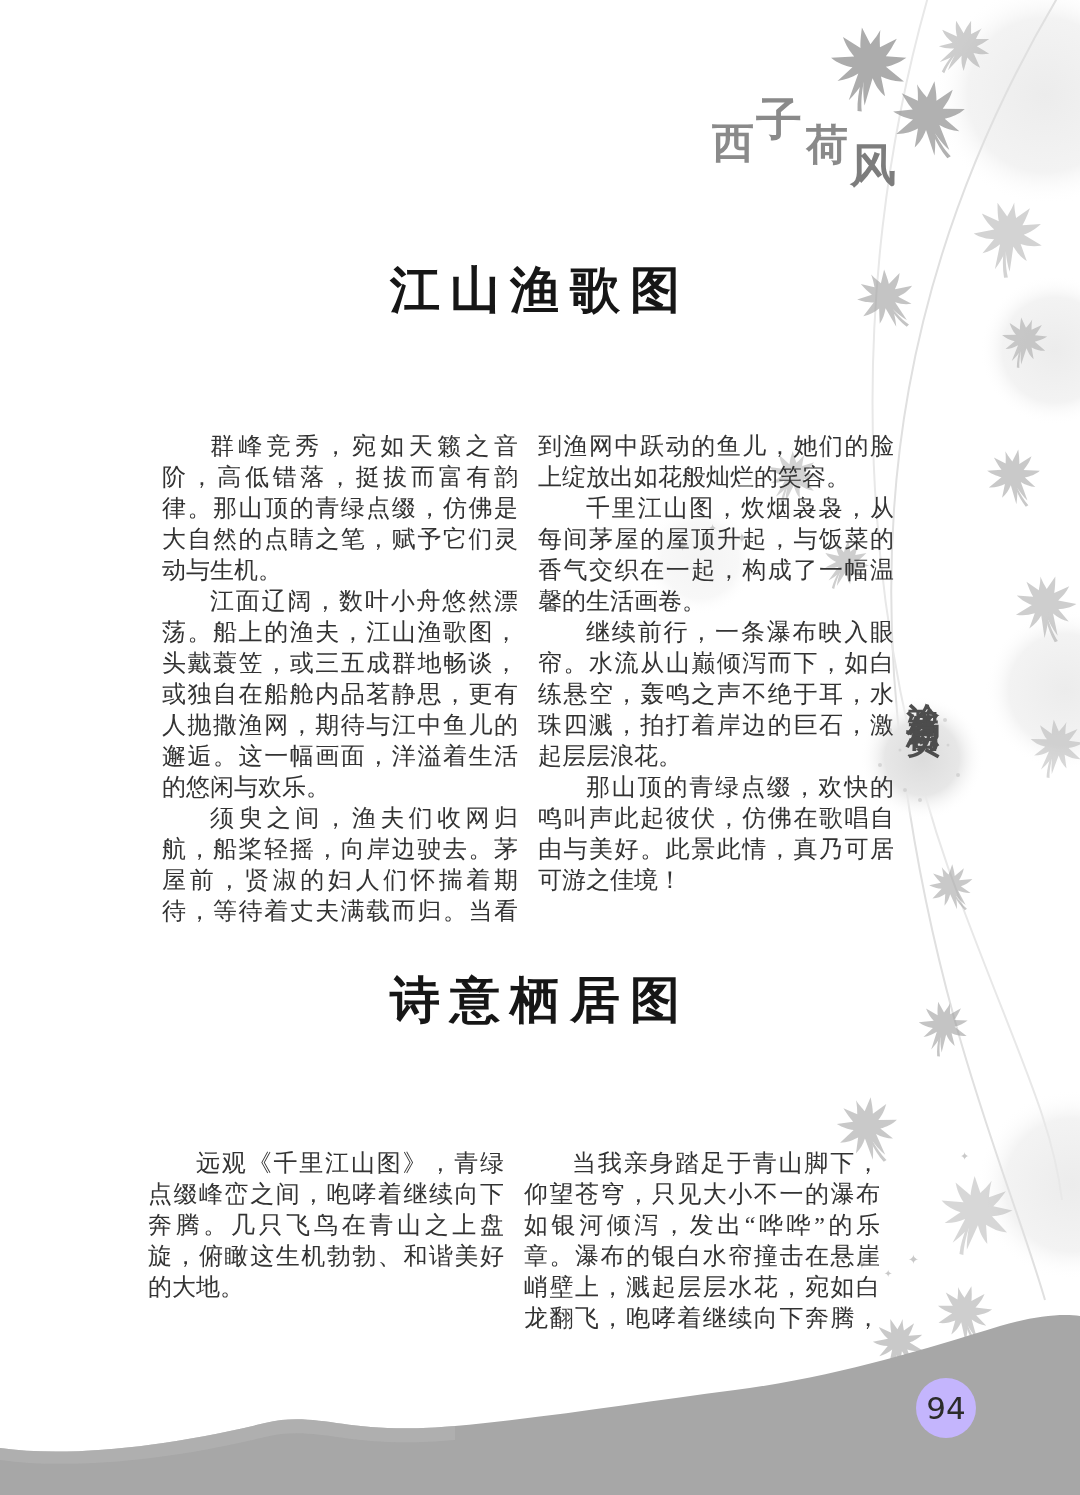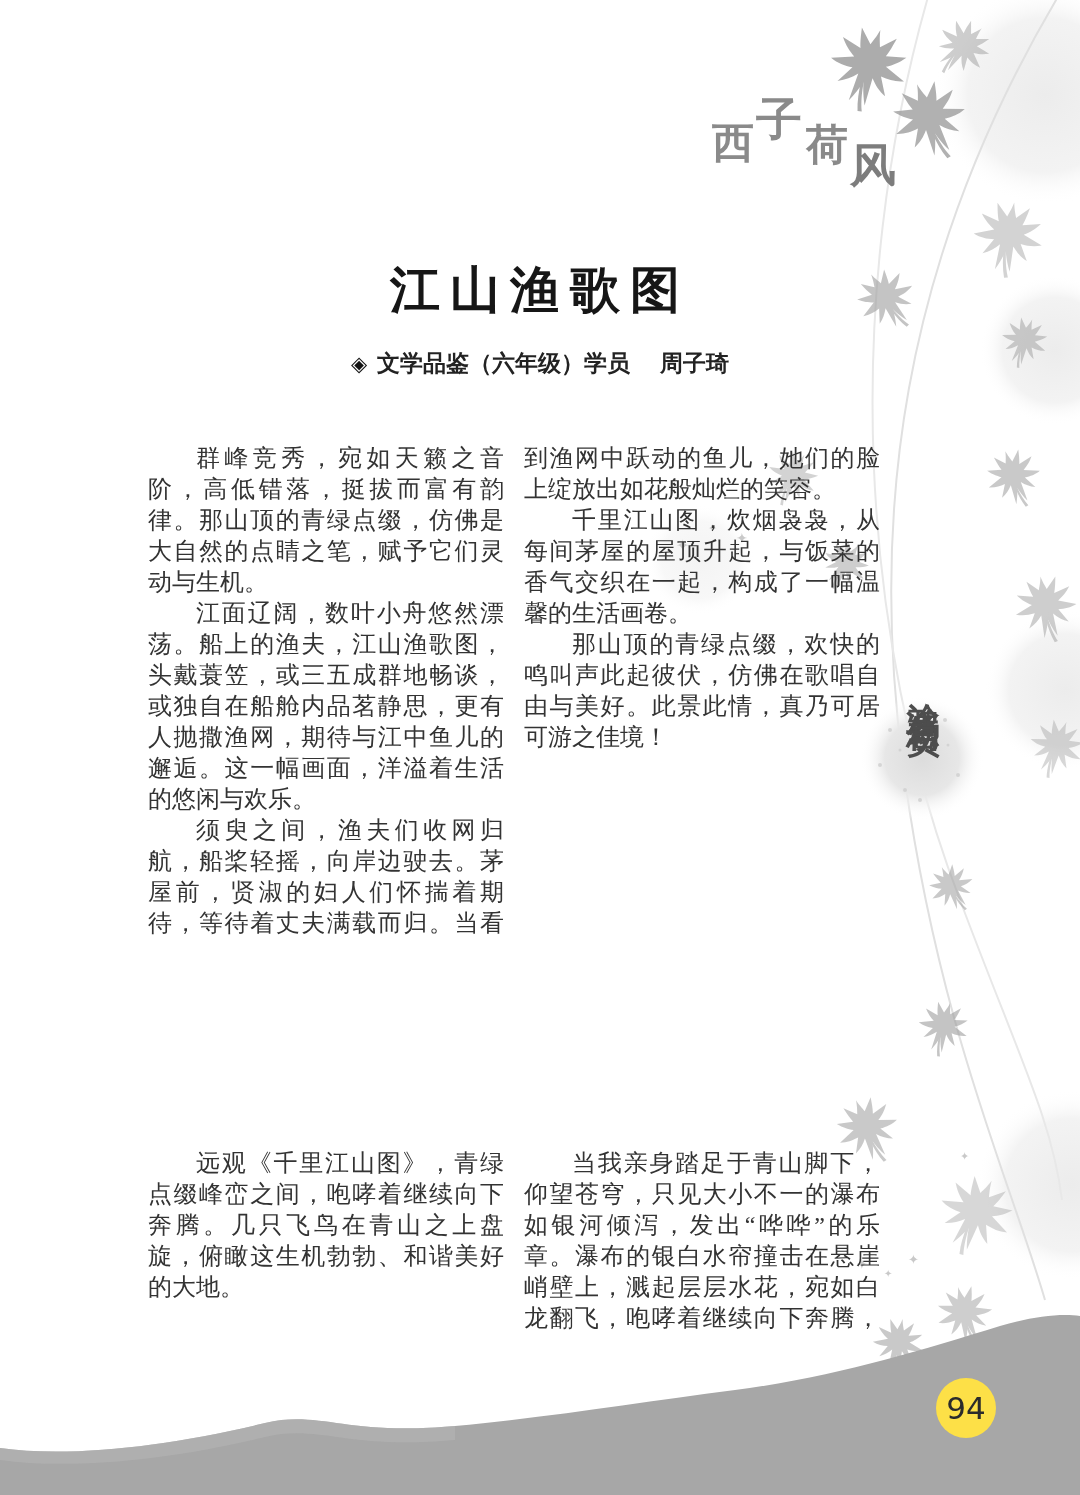--- a/index.html
+++ b/index.html
@@ -26,32 +26,32 @@
   .essay-title{font-family:Liberation Sans, sans-serif;font-weight:bold;
     font-size:50px;letter-spacing:10px;color:#161616;line-height:1.15;}
   .byline{margin-top:28px;font-family:"DejaVu Sans","Liberation Sans",sans-serif;
     font-weight:bold;font-size:23px;color:#222;}
   .byline .bullet{font-size:21px;margin-right:10px;color:#111;}
   .byline .gap{display:inline-block;width:30px;}
   
   .essay-body{position:absolute;left:148px;width:732px;z-index:2;
     column-count:2;column-gap:20px;column-fill:auto;
     font-size:24px;line-height:31px;text-align:justify;color:#333;}
-  .body-1{top:443px;height:500px;}
+  .body-1{top:431px;height:500px;margin-left:14px;}
   .body-2{top:1148px;height:192px;overflow:hidden;}
   .essay-body p{margin:0;text-indent:2em;}
   
   .side-banner{position:absolute;left:893px;top:676px;z-index:2;width:60px;height:200px;}
   .side-banner .label{
     writing-mode:vertical-rl;text-orientation:upright;
     font-family:"DejaVu Sans","Liberation Sans",sans-serif;font-weight:bold;
     font-size:33px;letter-spacing:6px;color:#4d4d4d;line-height:1;margin-left:14px;}
   
-  .pagenum-wrap{position:absolute;left:936px;top:1378px;width:60px;height:60px;z-index:4;
-    background:#fde047;border-radius:50%;display:flex;align-items:center;justify-content:center;}
+  .pagenum-wrap{position:absolute;left:916px;top:1378px;width:60px;height:60px;z-index:4;
+    background:#c4b5fd;border-radius:50%;display:flex;align-items:center;justify-content:center;}
   .pagenum{font-family:"DejaVu Sans","Liberation Sans",sans-serif;font-size:31px;color:#2b2b2b;}
 </style>
 </head>
 <body>
 
 <div class="page">
 
   <svg class="decor" width="1080" height="1495" viewBox="0 0 1080 1495">
     <defs>
       <symbol id="leaf" viewBox="-60 -60 120 120">
@@ -125,34 +125,33 @@
 
   <div class="masthead">
     <span class="mh-0">西</span>
     <span class="mh-1">子</span>
     <span class="mh-2">荷</span>
     <span class="mh-3">风</span>
   </div>
 
   <div class="article-head a1-head">
     <div class="essay-title">江山渔歌图</div>
-    <div class="byline">
-      <span class="bullet">◈</span><span>文学品鉴（六年级）学员</span><span class="gap"></span><span>周子琦</span>
-    </div>
   </div>
 
   <div class="essay-body body-1">
     <p>群峰竞秀，宛如天籁之音阶，高低错落，挺拔而富有韵律。那山顶的青绿点缀，仿佛是大自然的点睛之笔，赋予它们灵动与生机。</p>
     <p>江面辽阔，数叶小舟悠然漂荡。船上的渔夫，江山渔歌图，头戴蓑笠，或三五成群地畅谈，或独自在船舱内品茗静思，更有人抛撒渔网，期待与江中鱼儿的邂逅。这一幅画面，洋溢着生活的悠闲与欢乐。</p>
     <p>须臾之间，渔夫们收网归航，船桨轻摇，向岸边驶去。茅屋前，贤淑的妇人们怀揣着期待，等待着丈夫满载而归。当看到渔网中跃动的鱼儿，她们的脸上绽放出如花般灿烂的笑容。</p>
     <p>千里江山图，炊烟袅袅，从每间茅屋的屋顶升起，与饭菜的香气交织在一起，构成了一幅温馨的生活画卷。</p>
+    <p>继续前行，一条瀑布映入眼帘。水流从山巅倾泻而下，如白练悬空，轰鸣之声不绝于耳，水珠四溅，拍打着岸边的巨石，激起层层浪花。</p>
     <p>那山顶的青绿点缀，欢快的鸣叫声此起彼伏，仿佛在歌唱自由与美好。此景此情，真乃可居可游之佳境！</p>
   </div>
 
   <div class="article-head a2-head">
+    <div class="essay-title">诗意栖居图</div>
   </div>
 
   <div class="essay-body body-2">
     <p>远观《千里江山图》，青绿点缀峰峦之间，咆哮着继续向下奔腾。几只飞鸟在青山之上盘旋，俯瞰这生机勃勃、和谐美好的大地。</p>
     <p>当我亲身踏足于青山脚下，仰望苍穹，只见大小不一的瀑布如银河倾泻，发出“哗哗”的乐章。瀑布的银白水帘撞击在悬崖峭壁上，溅起层层水花，宛如白龙翻飞，咆哮着继续向下奔腾，整个森林仿佛被轻纱般的雾气笼罩，如梦似幻。</p>
 
   </div>
 
   <div class="side-banner">
     <div class="label">涂鸦总动员</div>

